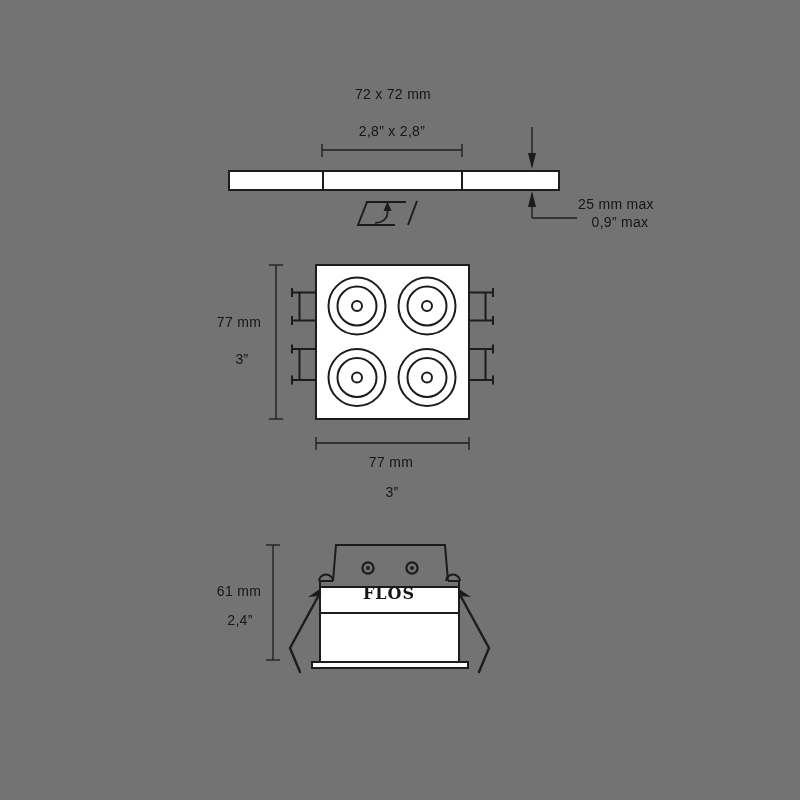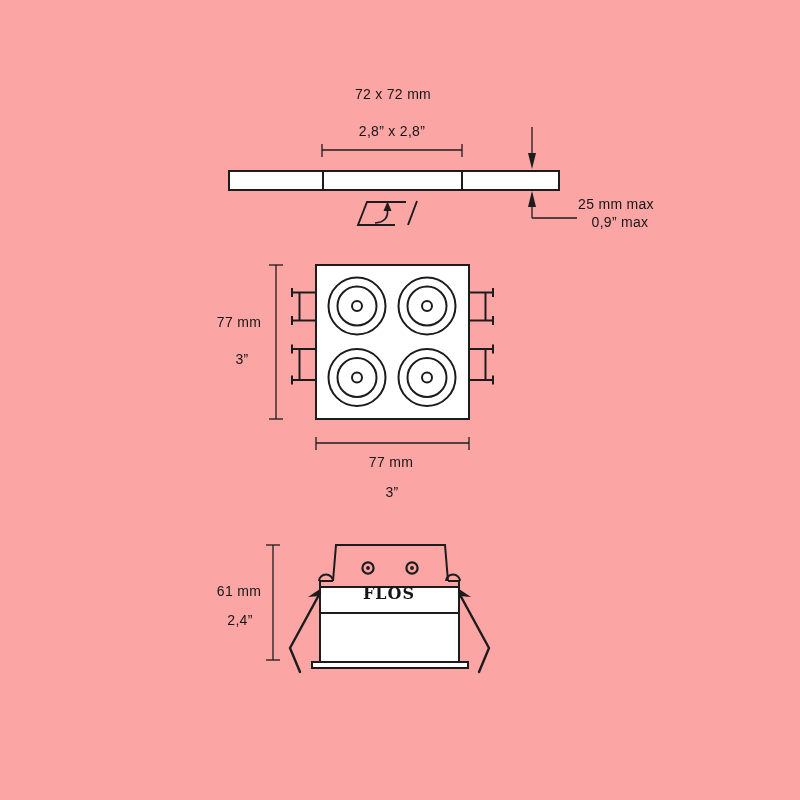--- a/index.html
+++ b/index.html
@@ -4,21 +4,21 @@
 <style>
   html, body {
     margin: 0;
     padding: 0;
     background: #ffffff;
   }
   .canvas {
     position: relative;
     width: 800px;
     height: 800px;
-    background: #fca5a5;
+    background: #737373;
     font-family: "Liberation Sans", sans-serif;
   }
   svg { display: block; }
   .dim-text {
     font-family: "Liberation Sans", sans-serif;
     font-size: 14px;
     letter-spacing: 0.3px;
     fill: #161616;
   }
   .brand-text {

